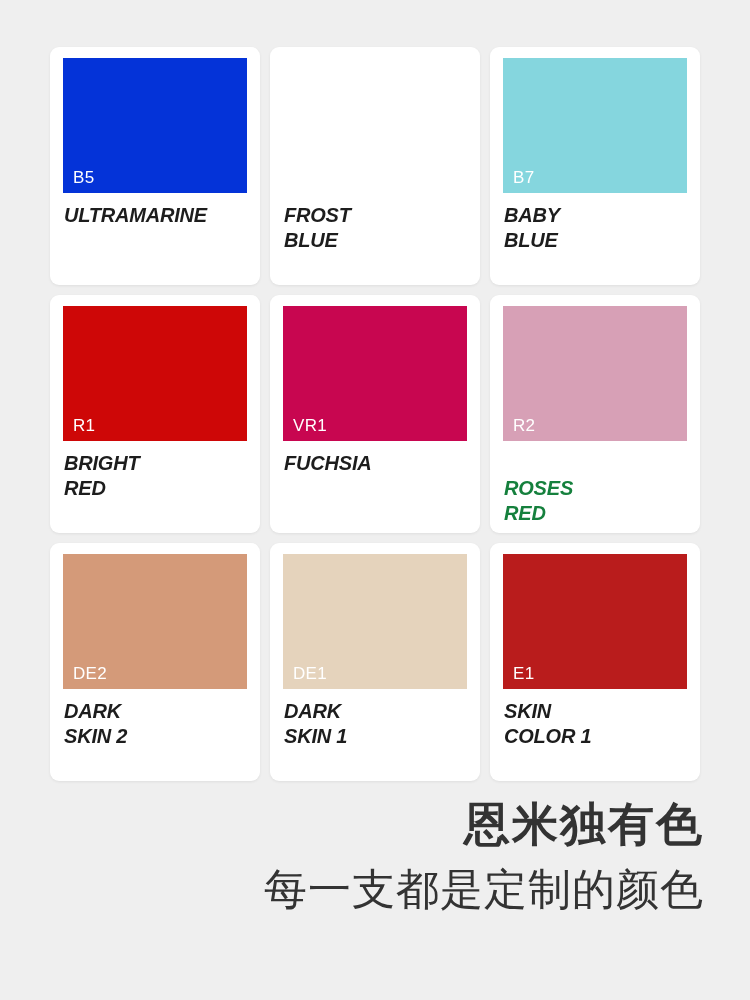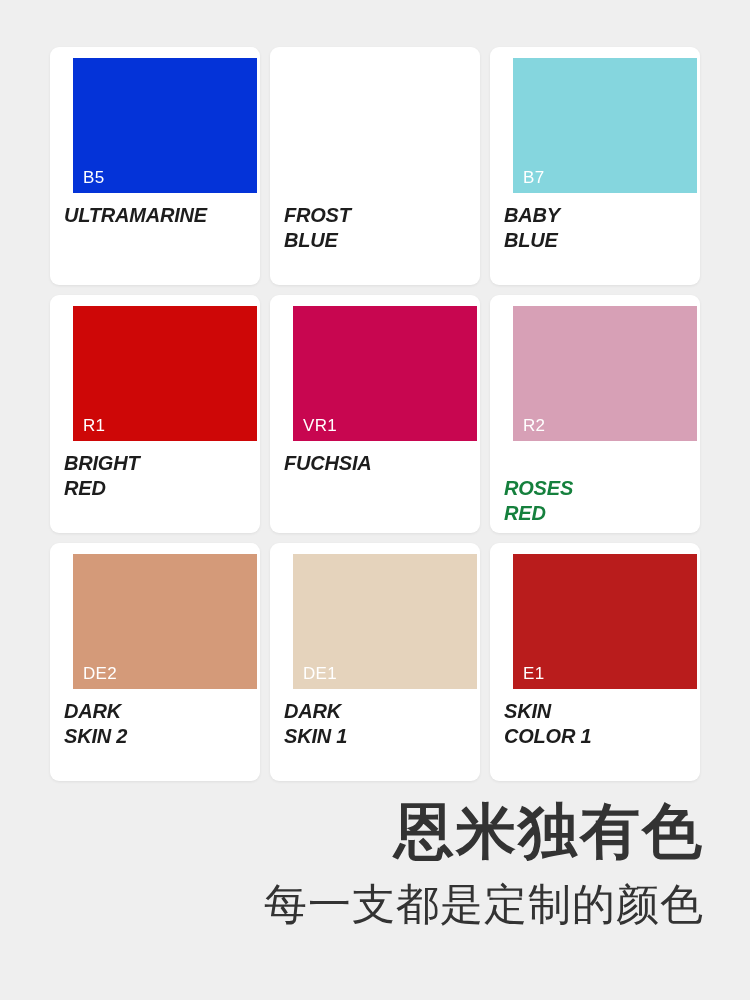--- a/index.html
+++ b/index.html
@@ -31,21 +31,21 @@
     background: #ffffff;
     border-radius: 9px;
     box-shadow: 0 1px 3px rgba(0,0,0,0.07);
     position: relative;
     overflow: hidden;
     box-sizing: border-box;
   }
 
   .swatch-chip {
     position: absolute;
-    left: 23px;
+    left: 13px;
     top: 11px;
     width: 184px;
     height: 135px;
   }
 
   .swatch-code {
     position: absolute;
     left: 10px;
     bottom: 7px;
     color: #ffffff;
@@ -72,21 +72,21 @@
 
   #tagline-block {
     position: absolute;
     right: 46px;
     top: 800px;
     text-align: right;
     width: 660px;
   }
 
   #headline {
-    font-size: 60px;
+    font-size: 46px;
     font-weight: bold;
     color: #333333;
     letter-spacing: 2px;
     line-height: 1.05;
     white-space: nowrap;
   }
 
   #subheadline {
     margin-top: 18px;
     font-size: 43px;

